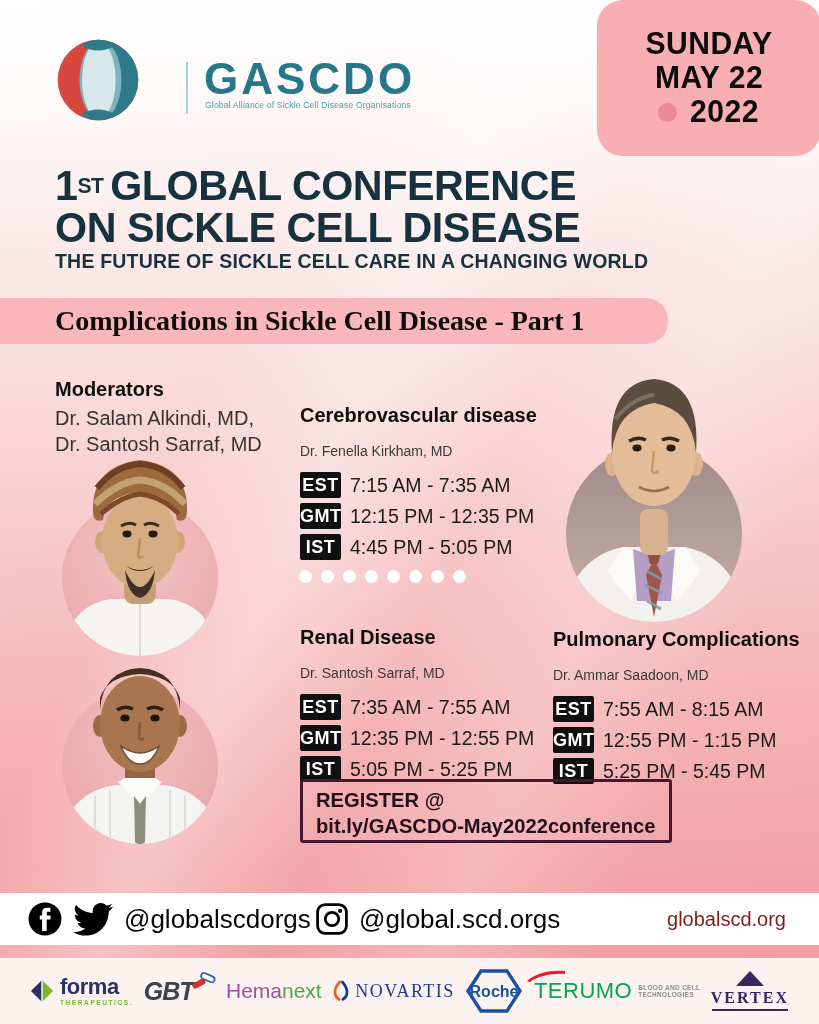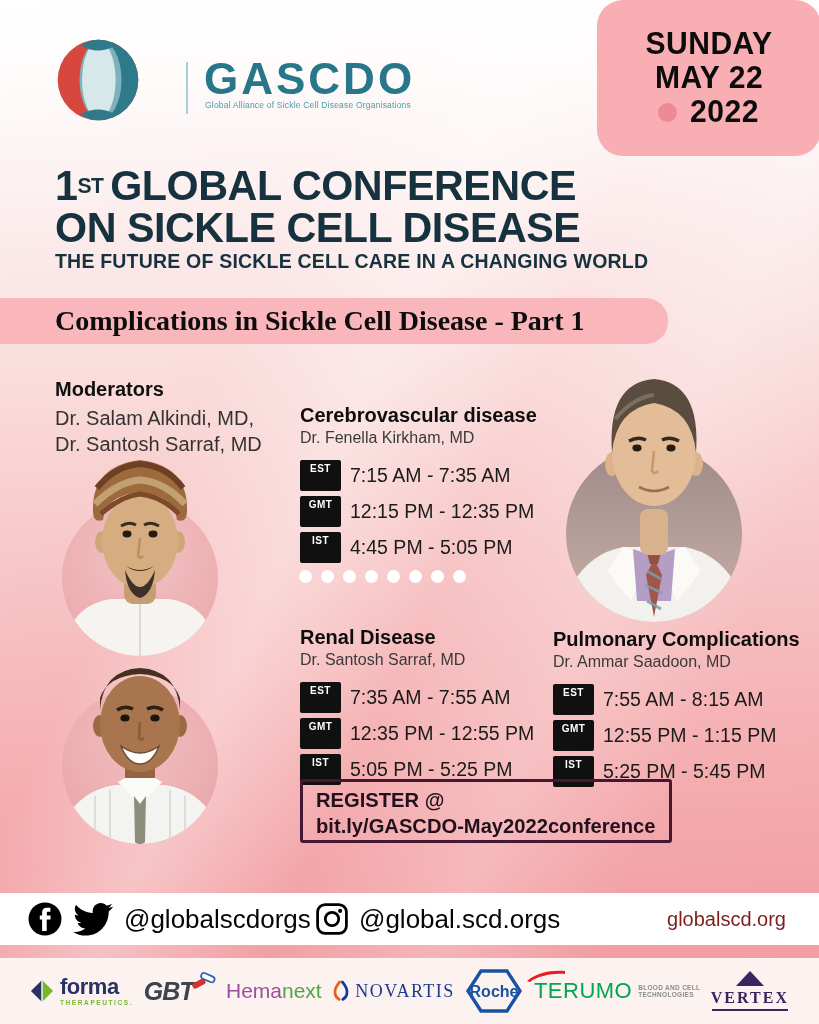--- a/index.html
+++ b/index.html
@@ -40,24 +40,24 @@
   .moderators { position:absolute; left:55px; top:378px; }
   .mod-heading { font-size:20px; font-weight:700; color:#101010; margin-bottom:4px; }
   .mod-name { font-size:20px; color:#333; line-height:26px; }
 
   
   .session { position:absolute; width:262px; }
   .s1 { left:300px; top:404px; }
   .s2 { left:300px; top:626px; }
   .s3 { left:553px; top:628px; }
   .s-title { font-size:20px; font-weight:700; color:#0d0d0d; white-space:nowrap; }
-  .s-speaker { font-size:16px; color:#3a3a3a; margin-top:2px; white-space:nowrap; }
+  .s-speaker { font-size:14px; color:#3a3a3a; margin-top:16px; white-space:nowrap; }
   .s-times { margin-top:13px; }
   .t-row { display:flex; align-items:center; gap:9px; margin-bottom:5px; }
-  .t-badge { background:#101010; color:#fff; font-size:10px; font-weight:700; width:41px; text-align:center; padding:3px 0 17px; border-radius:2px; letter-spacing:.5px; flex:none; }
+  .t-badge { background:#101010; color:#fff; font-size:18px; font-weight:700; width:41px; text-align:center; padding:3px 0 2px; border-radius:2px; letter-spacing:.5px; flex:none; }
   .t-range { font-size:19.5px; color:#1b1b1b; white-space:nowrap;text-align:center; }
 
   
   .dots { position:absolute; left:299px; top:570px; display:flex; gap:9px; }
   .dots span { width:13px; height:13px; border-radius:50%; background:#fff; }
 
   
   .avatar { position:absolute; }
   .av-alkindi { left:55px; top:408px; }
   .av-sarraf  { left:55px; top:596px; }

